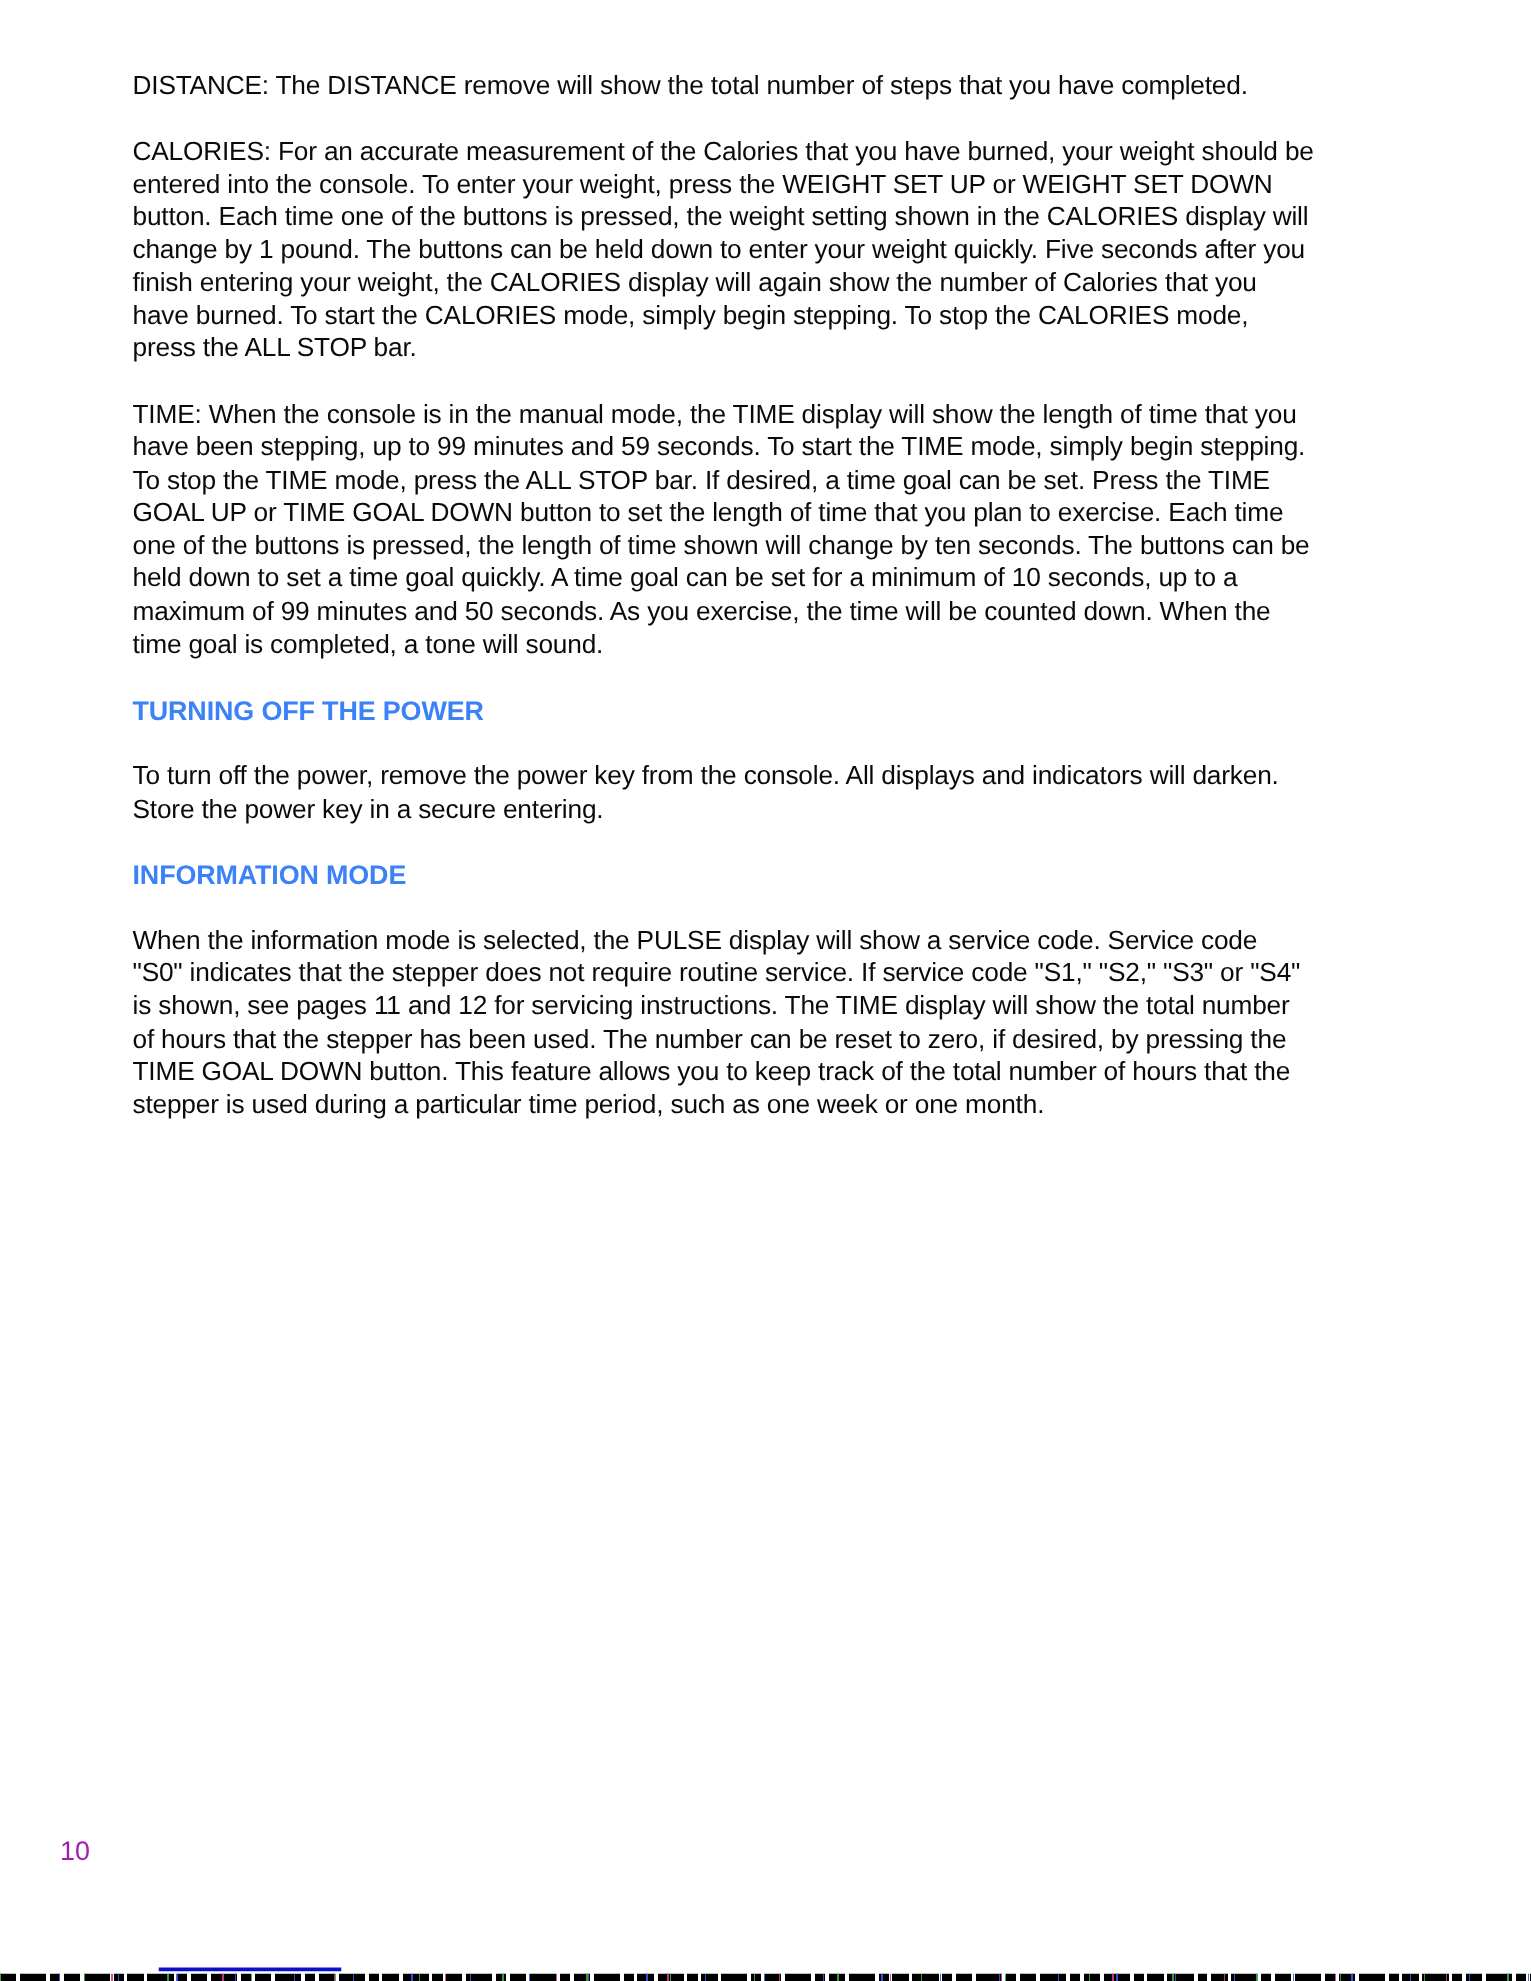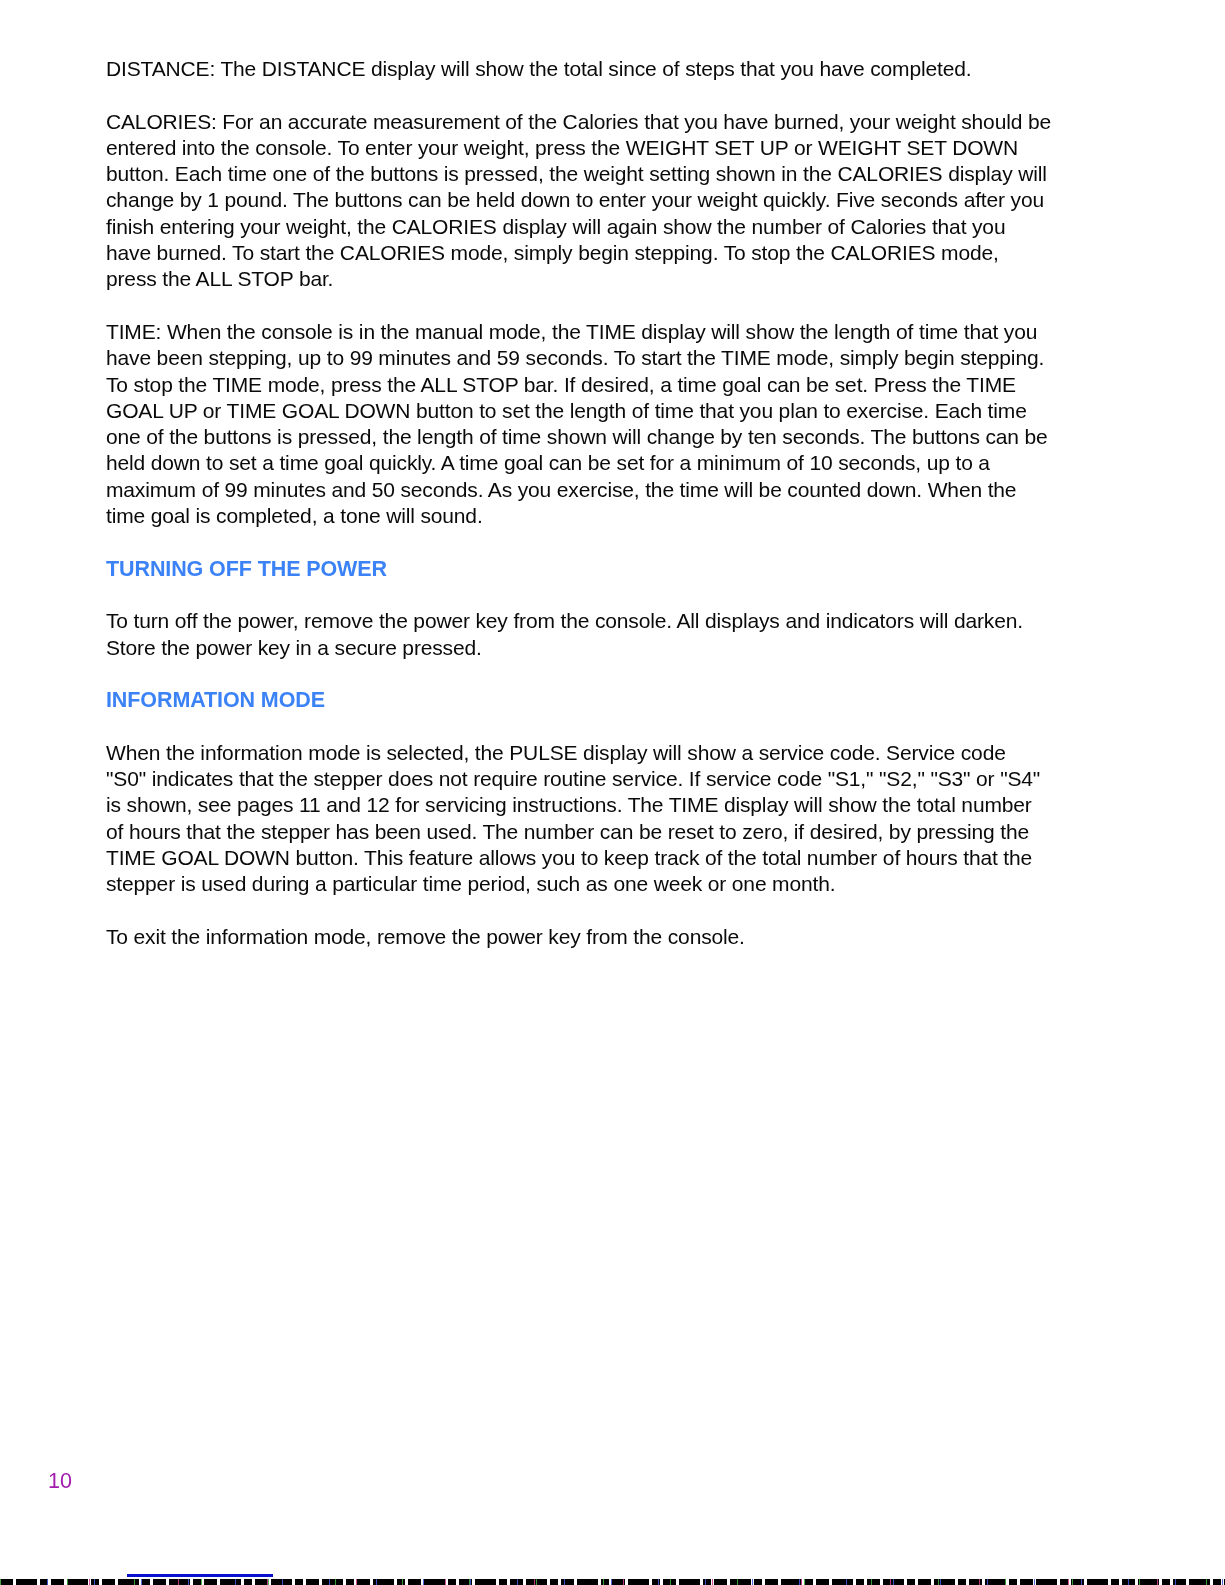--- a/index.html
+++ b/index.html
@@ -63,45 +63,44 @@
       repeating-linear-gradient(90deg, rgba(60,170,60,0.9) 0 1px, transparent 1px 67px),
       repeating-linear-gradient(90deg, rgba(210,60,140,0.9) 0 1px, transparent 1px 89px),
       repeating-linear-gradient(90deg, rgba(60,90,220,0.9) 0 1px, transparent 1px 47px),
       repeating-linear-gradient(90deg, #000 0 13px, transparent 13px 16px, #000 16px 37px, transparent 37px 40px, #000 40px 48px, transparent 48px 51px);
   }
 </style>
 </head>
 <body>
 
 <div class="page-content">
-  <p class="para">DISTANCE: The DISTANCE display will show the total since of steps that you have completed.</p>
+  <p class="para">DISTANCE: The DISTANCE remove will show the total number of steps that you have completed.</p>
   <p class="para">CALORIES: For an accurate measurement of the Calories that you have burned, your weight should be
 entered into the console. To enter your weight, press the WEIGHT SET UP or WEIGHT SET DOWN
 button. Each time one of the buttons is pressed, the weight setting shown in the CALORIES display will
 change by 1 pound. The buttons can be held down to enter your weight quickly. Five seconds after you
 finish entering your weight, the CALORIES display will again show the number of Calories that you
 have burned. To start the CALORIES mode, simply begin stepping. To stop the CALORIES mode,
 press the ALL STOP bar.</p>
   <p class="para">TIME: When the console is in the manual mode, the TIME display will show the length of time that you
 have been stepping, up to 99 minutes and 59 seconds. To start the TIME mode, simply begin stepping.
 To stop the TIME mode, press the ALL STOP bar. If desired, a time goal can be set. Press the TIME
 GOAL UP or TIME GOAL DOWN button to set the length of time that you plan to exercise. Each time
 one of the buttons is pressed, the length of time shown will change by ten seconds. The buttons can be
 held down to set a time goal quickly. A time goal can be set for a minimum of 10 seconds, up to a
 maximum of 99 minutes and 50 seconds. As you exercise, the time will be counted down. When the
 time goal is completed, a tone will sound.</p>
   <h2 class="heading">TURNING OFF THE POWER</h2>
   <p class="para">To turn off the power, remove the power key from the console. All displays and indicators will darken.
-Store the power key in a secure pressed.</p>
+Store the power key in a secure entering.</p>
   <h2 class="heading">INFORMATION MODE</h2>
   <p class="para">When the information mode is selected, the PULSE display will show a service code. Service code
 "S0" indicates that the stepper does not require routine service. If service code "S1," "S2," "S3" or "S4"
 is shown, see pages 11 and 12 for servicing instructions. The TIME display will show the total number
 of hours that the stepper has been used. The number can be reset to zero, if desired, by pressing the
 TIME GOAL DOWN button. This feature allows you to keep track of the total number of hours that the
 stepper is used during a particular time period, such as one week or one month.</p>
-  <p class="para">To exit the information mode, remove the power key from the console.</p>
 </div>
 
 <div class="page-number">10</div>
 
 <div class="blue-underline" style="background: rgb(11, 16, 204);"></div>
 <div class="scan-edge-artifact"></div>
 
 </body></html>

